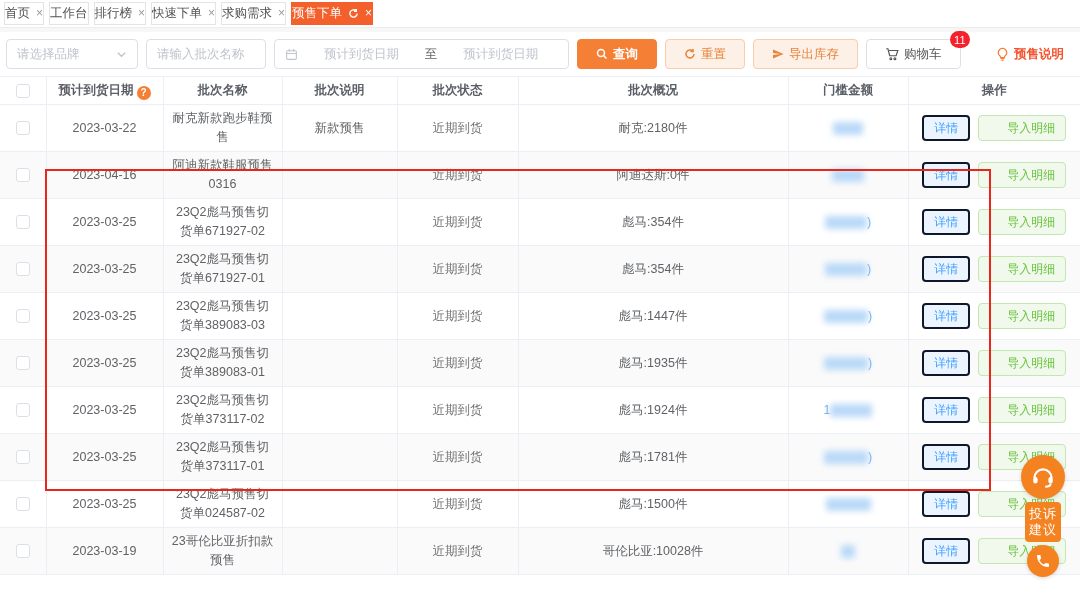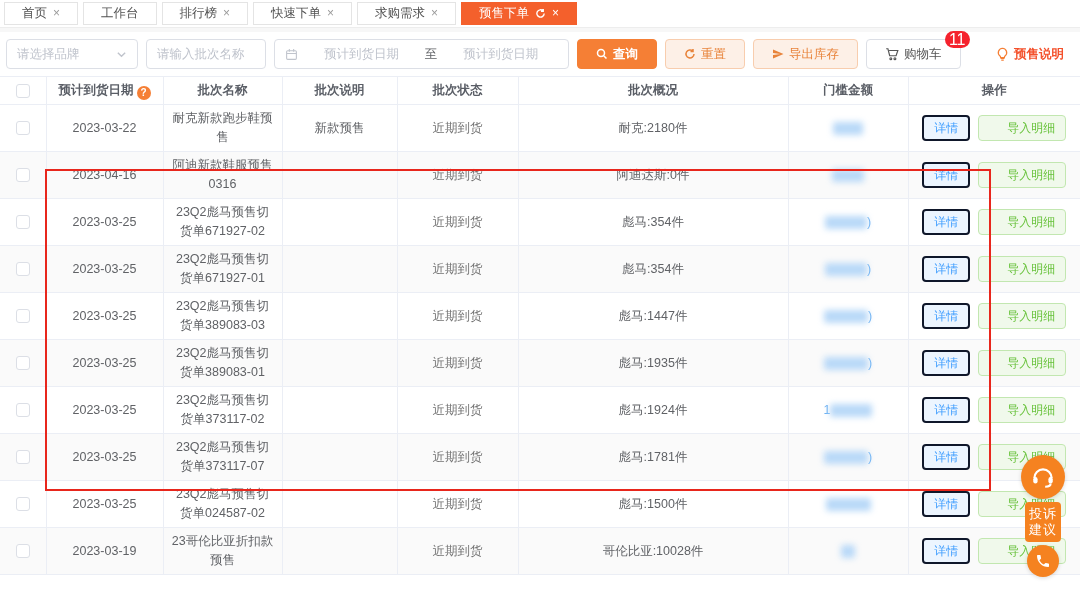--- a/index.html
+++ b/index.html
@@ -3,21 +3,21 @@
 <meta charset="utf-8">
 <style>
   * { margin:0; padding:0; box-sizing:border-box; }
   html,body { width:1080px; height:597px; background:#fff; overflow:hidden;
     font-family:"Liberation Sans","DejaVu Sans",sans-serif; font-size:12.5px; color:#606266; }
   .page { position:relative; width:1080px; height:597px; }
 
   
   .tabbar { display:flex; align-items:center; gap:5px; height:28px; padding:0 4px;
     border-bottom:1px solid #ededed; background:#fff; }
-  .tab { display:flex; align-items:center; gap:6px; padding:3px 17px; border:1px solid #e4e4e4;
+  .tab { display:flex; align-items:center; gap:6px; padding:3px 0; border:1px solid #e4e4e4;
     background:#fff; color:#515151; font-size:12.5px; cursor:pointer; line-height:15px; }
   .tab .x { color:#9a9a9a; font-size:12px; }
   .tab.active { background:#f4602c; border-color:#f4602c; color:#fff; }
   .tab.active .x { color:#fff; }
   .strip { height:4px; background:#f7f7f7; }
 
   
   .filterbar { display:flex; align-items:center; height:44px; padding:0 6px; gap:8px; }
   .fld { height:30px; border:1px solid #dcdfe6; border-radius:4px; background:#fff;
     display:flex; align-items:center; padding:0 10px; color:#bfc3cc; }
@@ -29,21 +29,21 @@
   .daterange { width:295px; gap:6px; }
   .daterange .ph { flex:1; text-align:center; color:#bfc3cc; }
   .daterange .to { color:#606266; }
   .btn { height:30px; border-radius:4px; border:1px solid transparent; display:inline-flex;
     align-items:center; gap:5px; padding:0 18px; font-size:12.5px; cursor:pointer;
     font-family:inherit; background:#fff; }
   .btn-primary { background:#f57f35; border-color:#f57f35; color:#fff; font-weight:bold; }
   .btn-plain { background:#fdf0e7; border-color:#f8cdae; color:#e8833a; }
   .btn-cart { border-color:#dcdfe6; color:#555; position:relative; }
   .badge { position:absolute; top:-9px; right:-10px; min-width:19px; height:17px; padding:0 4px;
-    background:#f5222d; color:#fff; border-radius:9px; font-size:16px; display:flex;
+    background:#f5222d; color:#fff; border-radius:9px; font-size:11px; display:flex;
     align-items:center; justify-content:center; }
   .help { margin-left:auto; margin-right:10px; display:flex; align-items:center; gap:4px;
     color:#f4512c; font-weight:bold; cursor:pointer; }
 
   
   table { width:1080px; border-collapse:collapse; table-layout:fixed; }
   th,td { border-right:1px solid #ebeef5; border-bottom:1px solid #ebeef5;
     text-align:center; padding:4px 8px; line-height:19px; word-break:break-all; }
   th:last-child, td:last-child { border-right:none; }
   thead th { border-top:1px solid #ebeef5; height:28px; color:#5a5e66; font-weight:bold; font-size:12.5px; }
@@ -275,21 +275,21 @@
           <td>23Q2彪马预售切货单373117-02</td>
           <td></td>
           <td><span class="status">近期到货</span></td>
           <td>彪马:1924件</td>
           <td><span class="amt-pre">1</span><span class="blur" style="width: 42px;"></span></td>
           <td><button class="op-btn op-detail">详情</button><button class="op-btn op-import">导入明细</button></td>
         </tr>
         <tr class="alt tall">
           <td><span class="cb"></span></td>
           <td>2023-03-25</td>
-          <td>23Q2彪马预售切货单373117-07</td>
+          <td>23Q2彪马预售切货单373117-01</td>
           <td></td>
           <td><span class="status">近期到货</span></td>
           <td>彪马:1781件</td>
           <td><span class="blur" style="width: 44px;"></span><span class="amt-suf">)</span></td>
           <td><button class="op-btn op-detail">详情</button><button class="op-btn op-import">导入明细</button></td>
         </tr>
         <tr class="tall">
           <td><span class="cb"></span></td>
           <td>2023-03-25</td>
           <td>23Q2彪马预售切货单024587-02</td>

